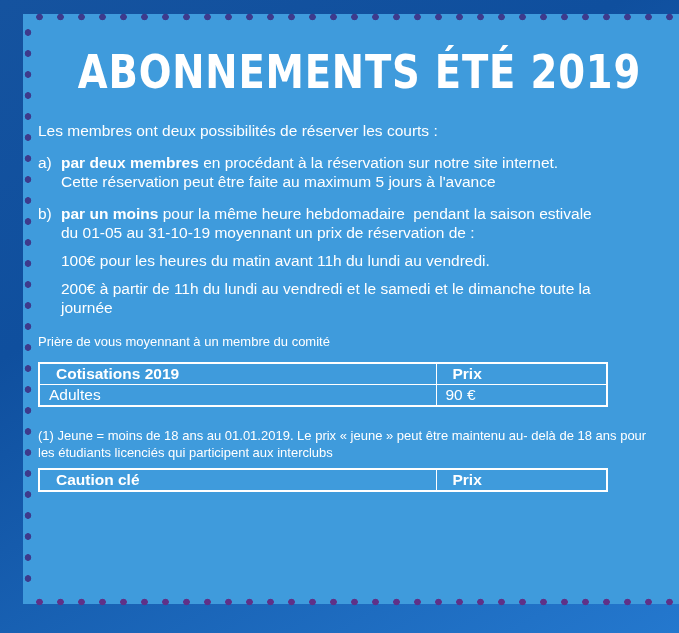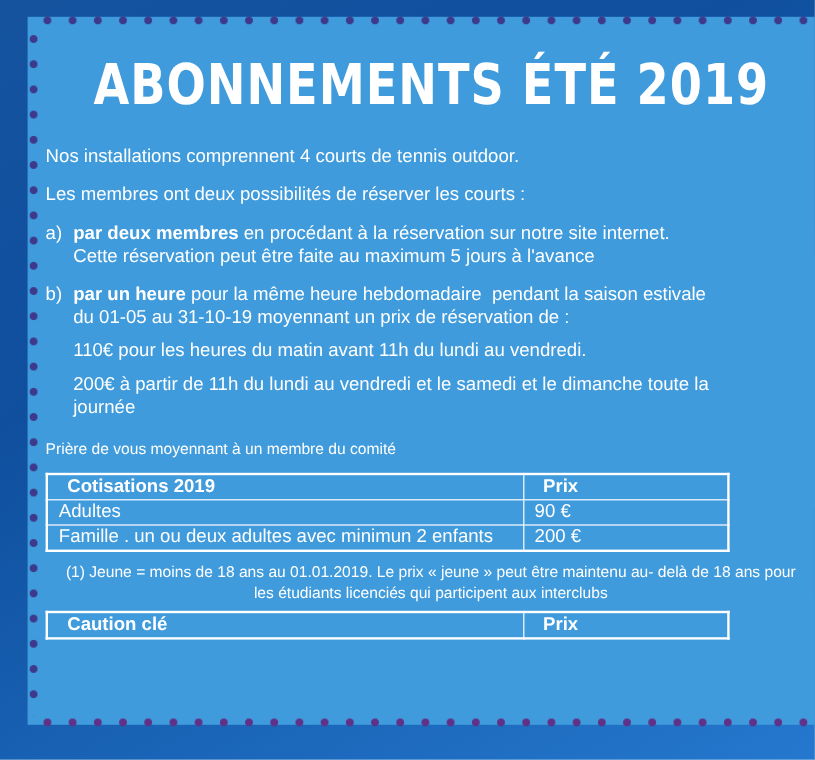--- a/index.html
+++ b/index.html
@@ -103,81 +103,75 @@
     padding:1px 9px;
     height:21px;
     color:var(--text);
     white-space:nowrap;
     overflow:hidden;
   }
   th{font-weight:700;padding-left:16px;}
   th:last-child, td:last-child{width:171px;}
 
   .footnote{
-    margin-top:8px;
+    margin-top:20px;
     font-size:13px;
     line-height:17px;
     white-space:pre-wrap;
-    text-align:center;
   }
 </style>
 </head>
 <body>
 
 <div class="card">
   <div class="dots-h top"></div>
   <div class="dots-h bottom"></div>
   <div class="dots-v left"></div>
   <div class="dots-v right"></div>
 
   <div class="title-wrap">
     <span class="title-inner">ABONNEMENTS ÉTÉ 2019</span>
   </div>
 
-  <div class="body-text p">Nos installations comprennent 4 courts de tennis outdoor.</div>
 
 
   <div class="body-text p">Les membres ont deux possibilités de réserver les courts :</div>
 
   <div class="option body-text">
     <span class="marker">a)</span>
     <span class="content"><span class="b">par deux membres</span><span> en procédant à la réservation sur notre site internet.
 Cette réservation peut être faite au maximum 5 jours à l'avance</span></span>
   </div>
 
   <div class="option body-text">
     <span class="marker">b)</span>
-    <span class="content"><span class="b">par un heure</span><span> pour la même heure hebdomadaire  pendant la saison estivale
+    <span class="content"><span class="b">par un moins</span><span> pour la même heure hebdomadaire  pendant la saison estivale
 du 01-05 au 31-10-19 moyennant un prix de réservation de :</span></span>
   </div>
 
-  <div class="body-text price-line">110€ pour les heures du matin avant 11h du lundi au vendredi.</div>
+  <div class="body-text price-line">100€ pour les heures du matin avant 11h du lundi au vendredi.</div>
   <div class="body-text price-line">200€ à partir de 11h du lundi au vendredi et le samedi et le dimanche toute la
 journée</div>
 
   <div class="notes">
     <div class="note">Prière de vous moyennant à un membre du comité</div>
   </div>
 
   <table class="tbl1">
     <thead>
       <tr>
         <th>Cotisations 2019</th>
         <th>Prix</th>
       </tr>
     </thead>
     <tbody>
       <tr>
         <td>Adultes</td>
         <td>90 €</td>
       </tr>
-      <tr>
-        <td>Famille . un ou deux adultes avec minimun 2 enfants</td>
-        <td>200 €</td>
-      </tr>
     </tbody>
   </table>
 
   <div class="footnote">(1) Jeune = moins de 18 ans au 01.01.2019. Le prix « jeune » peut être maintenu au- delà de 18 ans pour
 les étudiants licenciés qui participent aux interclubs</div>
 
   <table class="tbl2">
     <thead>
       <tr>
         <th>Caution clé</th>

